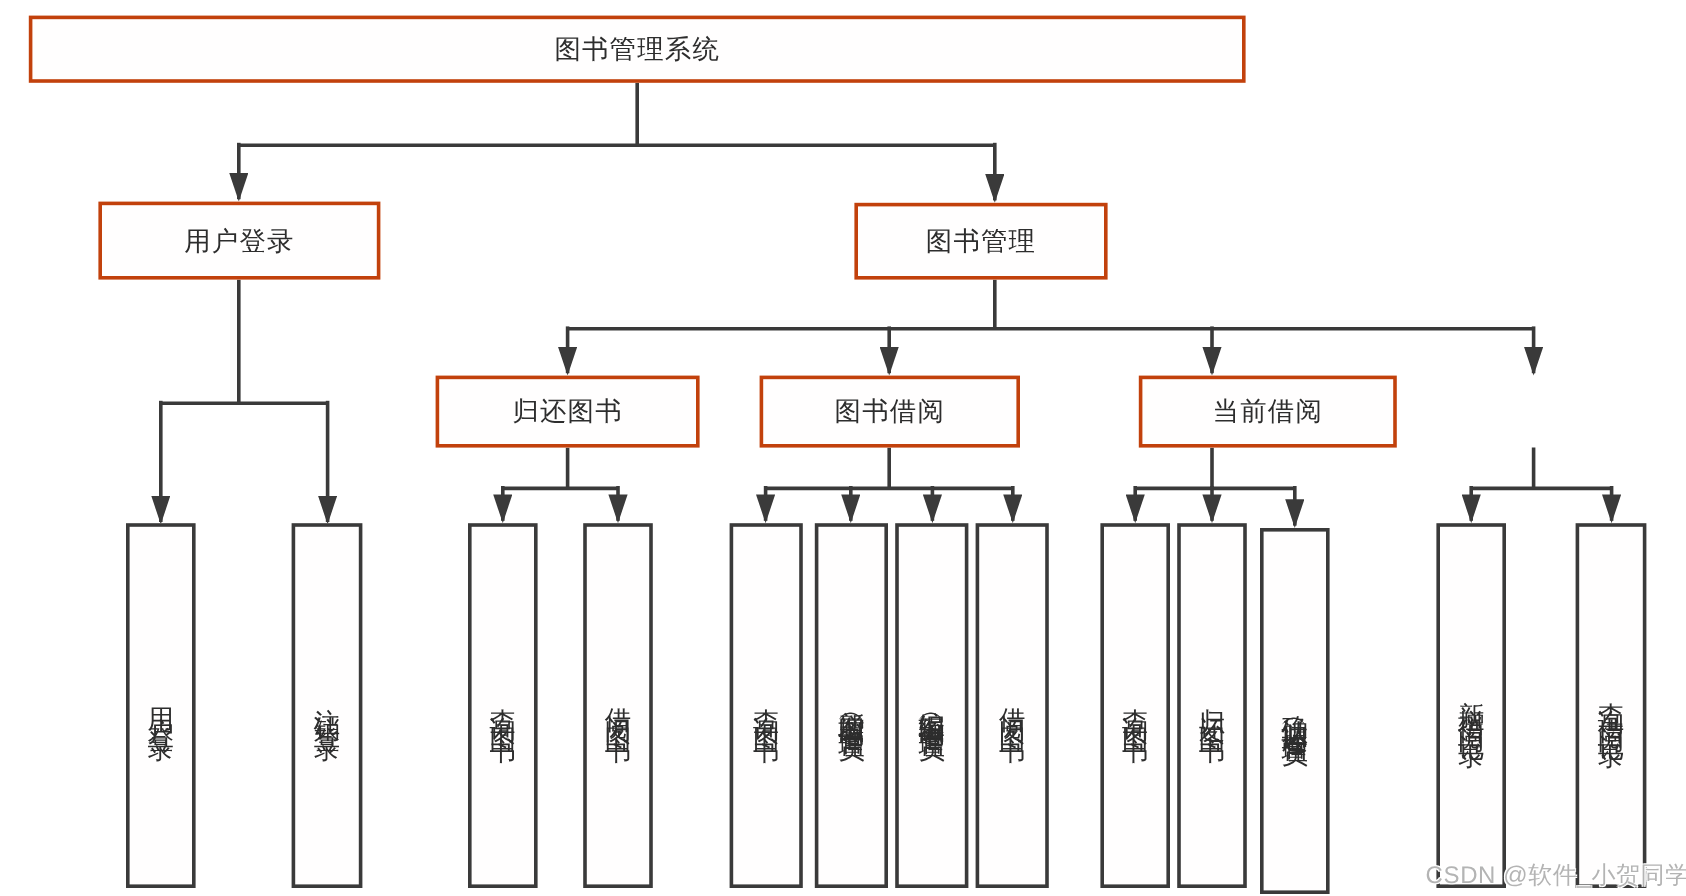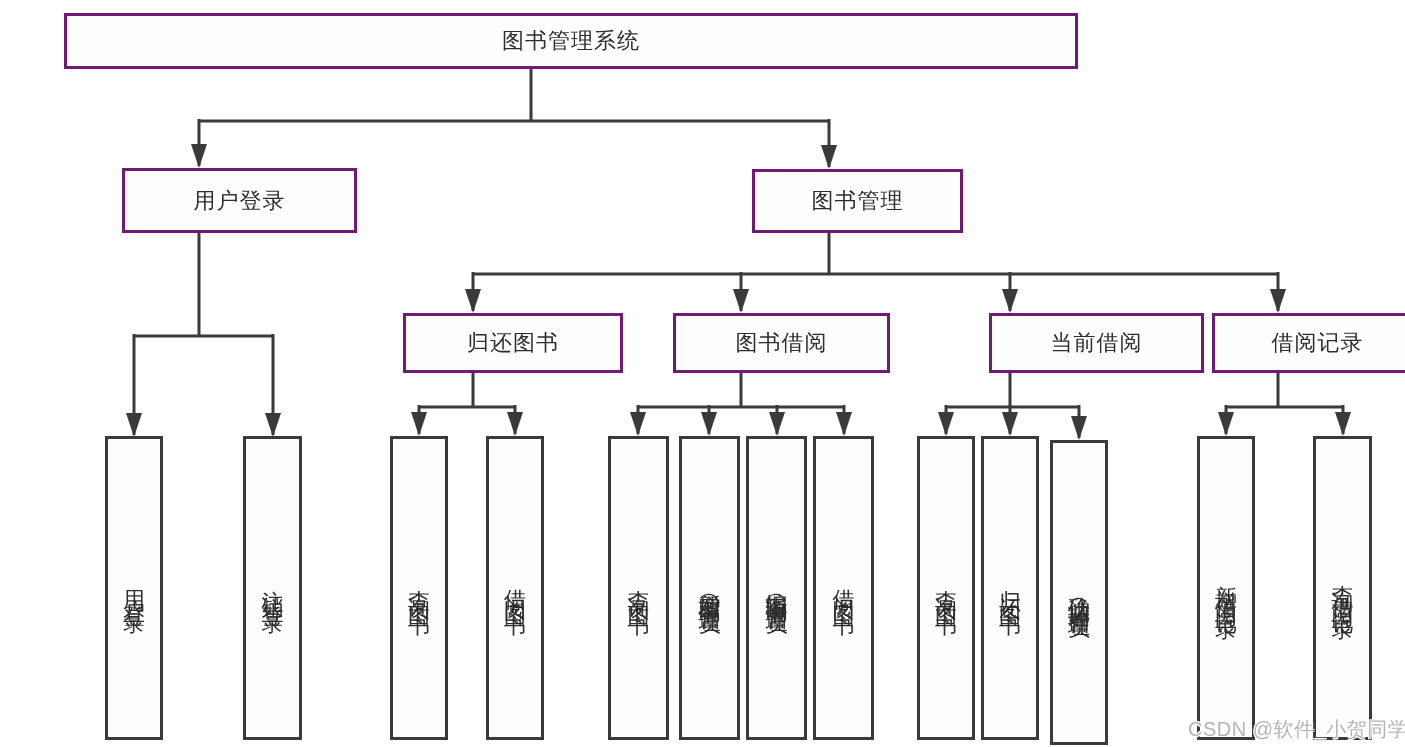--- a/index.html
+++ b/index.html
@@ -6,28 +6,27 @@
   #stage{
     position:relative;
     width:1405px;height:747px;
     background:#ffffff;
     font-family:"Liberation Sans", sans-serif;
     overflow:hidden;
   }
   #connectors{position:absolute;left:0;top:0;width:1405px;height:747px;pointer-events:none;}
   .hbox{
     position:absolute;
-    border:3px solid #701a75;
+    border:3px solid #c2410c;
     background:#fffefe;
     display:flex;align-items:center;justify-content:center;
     box-sizing:border-box;
     color:#2d2d2d;
     font-size:22px;
     letter-spacing:1px;
-    margin-left:40px;
   }
   .vbox{
     position:absolute;
     border:3px solid #3a3a3a;
     background:#fffefe;
     display:flex;align-items:center;justify-content:center;
     box-sizing:border-box;
     color:#2d2d2d;
     font-size:22px;
   }
@@ -112,23 +111,20 @@
 
   <div class="hbox" style="left:363px;top:313px;width:220px;height:60px">
     <span>归还图书</span>
   </div>
   <div class="hbox" style="left:633px;top:313px;width:217px;height:60px">
     <span>图书借阅</span>
   </div>
   <div class="hbox" style="left:949px;top:313px;width:215px;height:60px">
     <span>当前借阅</span>
   </div>
-  <div class="hbox" style="left:1172px;top:313px;width:211px;height:60px">
-    <span>借阅记录</span>
-  </div>
 
   <div class="vbox" style="left:105px;top:436px;width:58px;height:304px">
     <span>用户登录</span>
   </div>
   <div class="vbox" style="left:243px;top:436px;width:59px;height:304px">
     <span>注销登录</span>
   </div>
 
   <div class="vbox" style="left:390px;top:436px;width:58px;height:304px">
     <span>查询图书</span>

